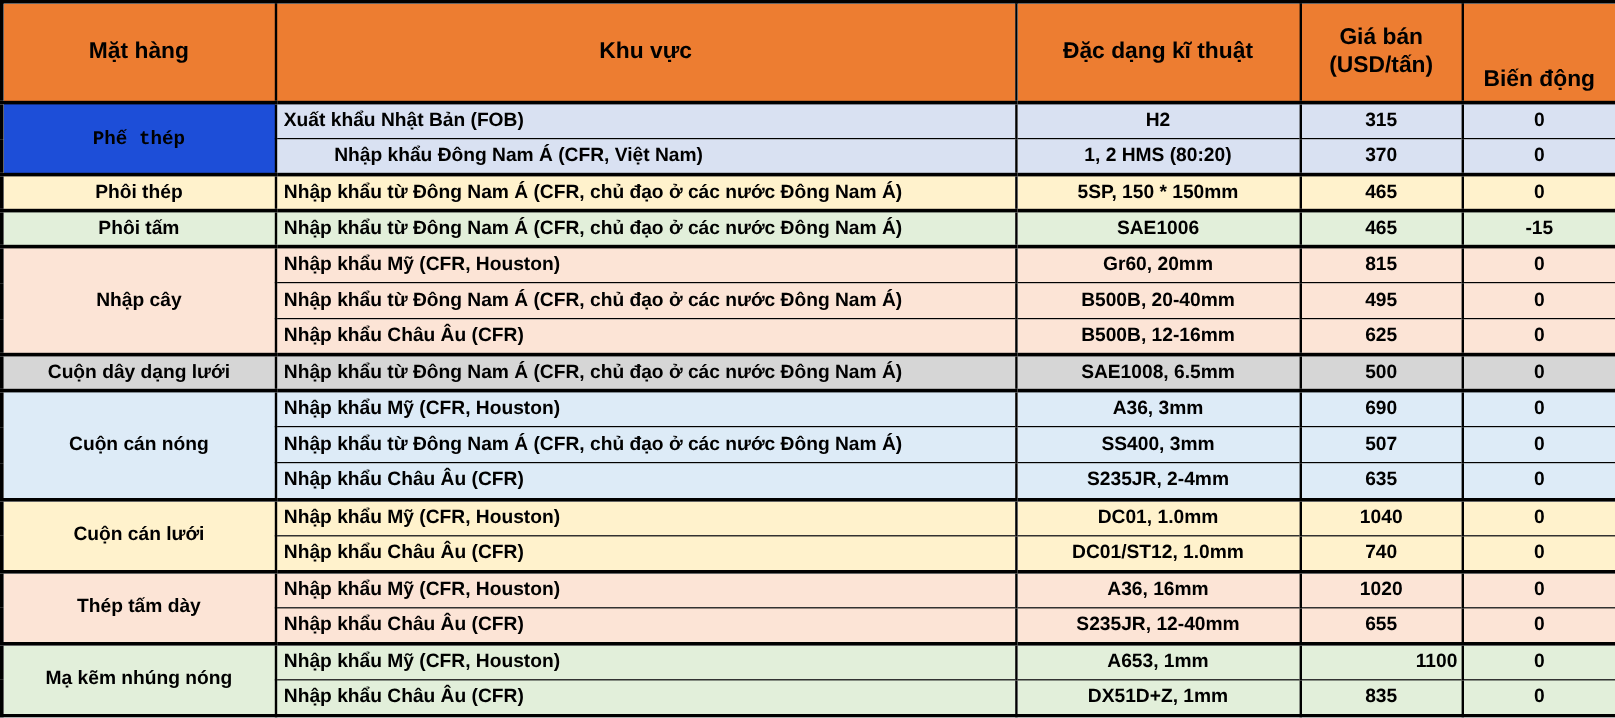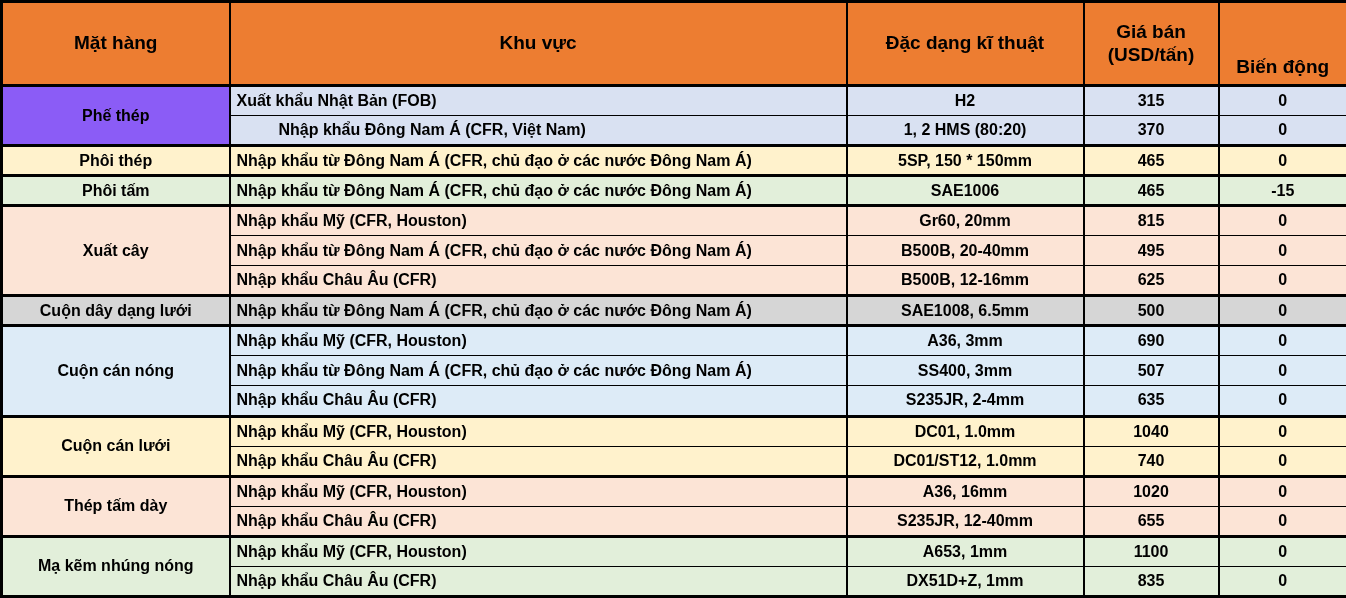--- a/index.html
+++ b/index.html
@@ -72,21 +72,21 @@
       <th class="hdr" style="background: rgb(237, 125, 49);">Đặc dạng kĩ thuật</th>
       <th class="hdr" style="background: rgb(237, 125, 49);">
         <div>Giá bán</div>
         <div>(USD/tấn)</div>
       </th>
       <th class="hdr change-header" style="background: rgb(237, 125, 49);">Biến động</th>
     </tr>
   </thead>
   <tbody>
       <tr class="group-start">
-        <td rowspan="2" style="background: #8b5cf6;">Phế thép</td>
+        <td rowspan="2" style="background: #1d4ed8; font-family: Liberation Mono, monospace;">Phế thép</td>
         <td class="region-cell" style="background: rgb(217, 225, 242);">Xuất khẩu Nhật Bản (FOB)</td>
         <td style="background: rgb(217, 225, 242);">H2</td>
         <td style="background: rgb(217, 225, 242);">315</td>
         <td style="background: rgb(217, 225, 242);">0</td>
       </tr>
       <tr>
         <td class="region-cell" style="background: rgb(217, 225, 242); padding-left: 48px;">Nhập khẩu Đông Nam Á (CFR, Việt Nam)</td>
         <td style="background: rgb(217, 225, 242);">1, 2 HMS (80:20)</td>
         <td style="background: rgb(217, 225, 242);">370</td>
         <td style="background: rgb(217, 225, 242);">0</td>
@@ -99,21 +99,21 @@
         <td style="background: rgb(255, 242, 204);">0</td>
       </tr>
       <tr class="group-start">
         <td rowspan="1" style="background: rgb(226, 239, 218);">Phôi tấm</td>
         <td class="region-cell" style="background: rgb(226, 239, 218);">Nhập khẩu từ Đông Nam Á (CFR, chủ đạo ở các nước Đông Nam Á)</td>
         <td style="background: rgb(226, 239, 218);">SAE1006</td>
         <td style="background: rgb(226, 239, 218);">465</td>
         <td style="background: rgb(226, 239, 218);">-15</td>
       </tr>
       <tr class="group-start">
-        <td rowspan="3" style="background: rgb(252, 228, 214);">Xuất cây</td>
+        <td rowspan="3" style="background: rgb(252, 228, 214);">Nhập cây</td>
         <td class="region-cell" style="background: rgb(252, 228, 214);">Nhập khẩu Mỹ (CFR, Houston)</td>
         <td style="background: rgb(252, 228, 214);">Gr60, 20mm</td>
         <td style="background: rgb(252, 228, 214);">815</td>
         <td style="background: rgb(252, 228, 214);">0</td>
       </tr>
       <tr>
         <td class="region-cell" style="background: rgb(252, 228, 214);">Nhập khẩu từ Đông Nam Á (CFR, chủ đạo ở các nước Đông Nam Á)</td>
         <td style="background: rgb(252, 228, 214);">B500B, 20-40mm</td>
         <td style="background: rgb(252, 228, 214);">495</td>
         <td style="background: rgb(252, 228, 214);">0</td>
@@ -173,21 +173,21 @@
       <tr>
         <td class="region-cell" style="background: rgb(252, 228, 214);">Nhập khẩu Châu Âu (CFR)</td>
         <td style="background: rgb(252, 228, 214);">S235JR, 12-40mm</td>
         <td style="background: rgb(252, 228, 214);">655</td>
         <td style="background: rgb(252, 228, 214);">0</td>
       </tr>
       <tr class="group-start">
         <td rowspan="2" style="background: rgb(226, 239, 218);">Mạ kẽm nhúng nóng</td>
         <td class="region-cell" style="background: rgb(226, 239, 218);">Nhập khẩu Mỹ (CFR, Houston)</td>
         <td style="background: rgb(226, 239, 218);">A653, 1mm</td>
-        <td style="background: rgb(226, 239, 218);">1100</td>
+        <td style="background: rgb(226, 239, 218); text-align: right;">1100</td>
         <td style="background: rgb(226, 239, 218);">0</td>
       </tr>
       <tr>
         <td class="region-cell" style="background: rgb(226, 239, 218);">Nhập khẩu Châu Âu (CFR)</td>
         <td style="background: rgb(226, 239, 218);">DX51D+Z, 1mm</td>
         <td style="background: rgb(226, 239, 218);">835</td>
         <td style="background: rgb(226, 239, 218);">0</td>
       </tr>
     </tbody>
 </table>

